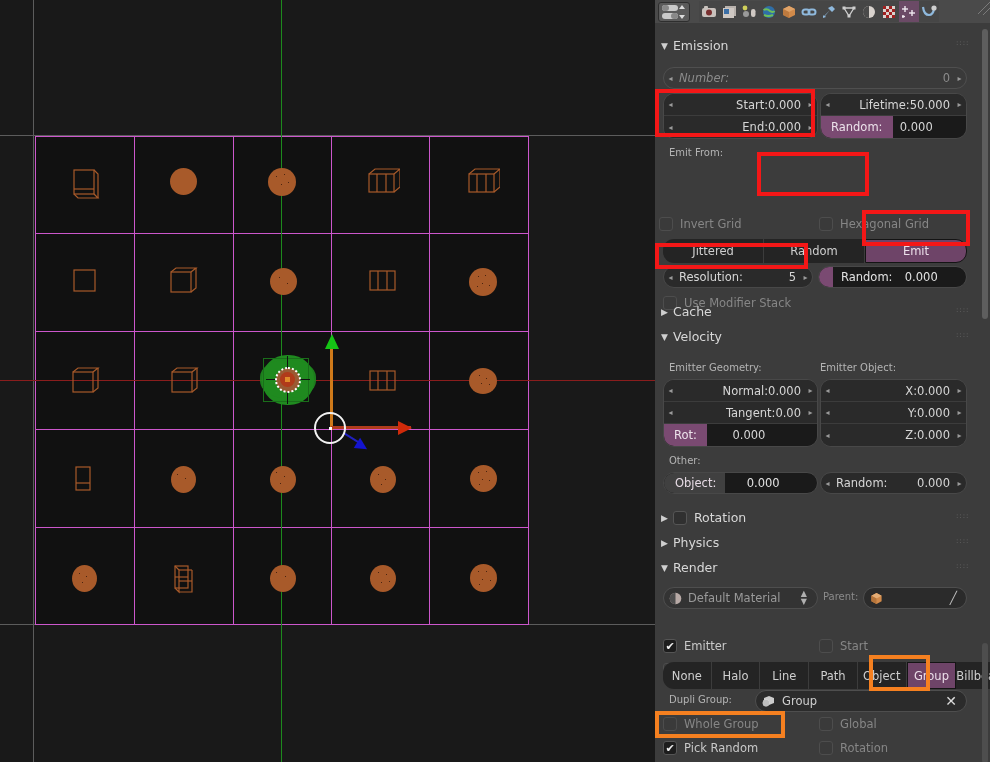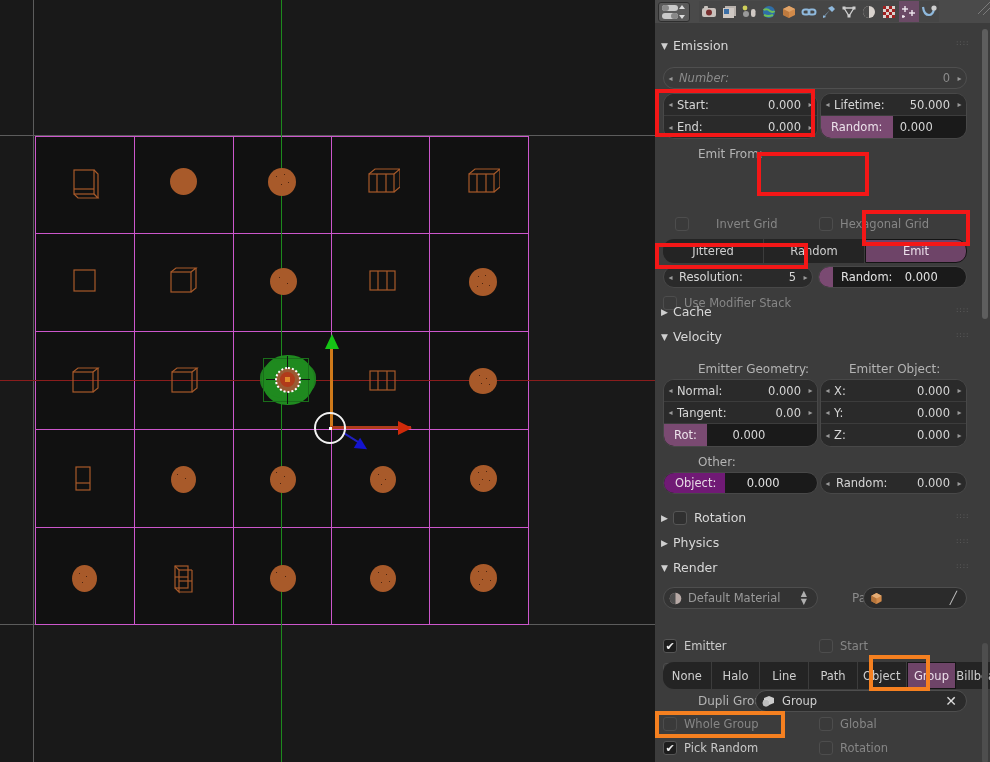--- a/index.html
+++ b/index.html
@@ -78,52 +78,52 @@
   #panelbody{ position:absolute; left:0; top:23px; width:335px; height:739px;
               background:#3c3c3c; }
   .scrollbar{ position:absolute; right:2px; background:#5e5e5e; width:6px; border-radius:3px; }
 
   .sect{ position:absolute; left:6px; color:#d8d8d8; font-size:12.5px;
          display:flex; align-items:center; }
   .tri{ display:inline-block; margin-right:5px; font-size:9px; color:#cfcfcf; }
   .grip{ position:absolute; right:20px; color:#6e6e6e; font-size:7px; letter-spacing:1px;
          line-height:5px; width:14px; word-break:break-all; }
 
-  .lbl{ position:absolute; color:#b4b4b4; font-size:12px;margin-left:29px; }
+  .lbl{ position:absolute; color:#b4b4b4; font-size:10px; }
   .lbl.dim{ color:#8b8b8b; }
 
   
   .nf{ position:absolute; height:22px; background:#2a2a2a; border-radius:11px;
        border:1px solid #484848; display:flex; align-items:center;
        color:#d6d6d6; font-size:11.5px; overflow:hidden; }
   .nf.dim{ background:#3a3a3a; border-color:#4f4f4f; }
   .nf .ar{ width:13px; text-align:center; font-size:8px; color:#9b9b9b; flex:0 0 13px; }
   .nf .nm{ flex:1; padding-left:2px; white-space:nowrap; }
   .nf .nm.dim{ color:#8b8b8b;font-style:italic; }
   .nf .vl{ padding-right:3px; text-align:right; white-space:nowrap; }
   .nf .vl.dim{ color:#8b8b8b; }
 
   
   .nf2{ position:absolute; height:22px; background:#1a1a1a; border-radius:11px;
         border:1px solid #484848; display:flex; align-items:center; overflow:hidden;
         color:#e2e2e2; font-size:11.5px; }
   .nf2 .tab{ width:14px; height:100%; background:#7a4a72; flex:0 0 14px; }
-  .nf2 .tabw{ background:#701a75; color:#e7dbe5; height:100%; display:flex;
+  .nf2 .tabw{ background:#404040; color:#e7dbe5; height:100%; display:flex;
               align-items:center; padding:0 9px 0 11px; flex:0 0 auto; }
   .nf2 .nm{ flex:0 0 auto; padding-left:8px; }
   .nf2 .vl{ flex:1; text-align:center; padding-right:16px; }
 
   
   .stack{ position:absolute; border-radius:11px; overflow:hidden;
           border:1px solid #484848; background:#2a2a2a; }
   .srow{ height:22px; display:flex; align-items:center; color:#d6d6d6;
          font-size:11.5px; border-bottom:1px solid #3c3c3c; background:#2a2a2a; }
   .srow:last-child{ border-bottom:none; }
   .srow .ar{ width:13px; text-align:center; font-size:8px; color:#9b9b9b; flex:0 0 13px; }
-  .srow .nm{ flex:1; }
+  .srow .nm{ flex:1;text-align:right; }
   .srow .vl{ padding-right:3px; }
   .srow.purple{ background:#1a1a1a; }
   .srow.purple .pt{ background:#7a4a72; color:#ece2ea; padding:0 10px;
                     height:100%; display:flex; align-items:center; flex:0 0 auto; }
   .srow.purple .vl{ flex:1; text-align:center; padding-right:26px; }
 
   
   .seg{ position:absolute; height:24px; display:flex; border-radius:4px; overflow:hidden; }
   .seg .s{ flex:1; background:#242424; color:#cfcfcf; font-size:11.5px;
            display:flex; align-items:center; justify-content:center;
@@ -555,21 +555,21 @@
         </div>
         <div class="srow purple">
           <span class="pt">Random:</span>
           <span class="vl">0.000</span>
         </div>
       </div>
 
       <div class="lbl" style="left:14px;top:124px;">Emit From:</div>
 
 
-      <div class="cb" style="left:20px;top:194px;gap:20px;">
+      <div class="cb" style="left:4px;top:194px;">
         <span class="box dim"></span>
         <span class="t dim">Invert Grid</span>
       </div>
       <div class="cb" style="left:164px;top:194px;">
         <span class="box dim"></span>
         <span class="t dim">Hexagonal Grid</span>
       </div>
 
       <div class="seg" style="left:8px;top:216px;width:304px;">
         <div class="s">Jittered</div>

